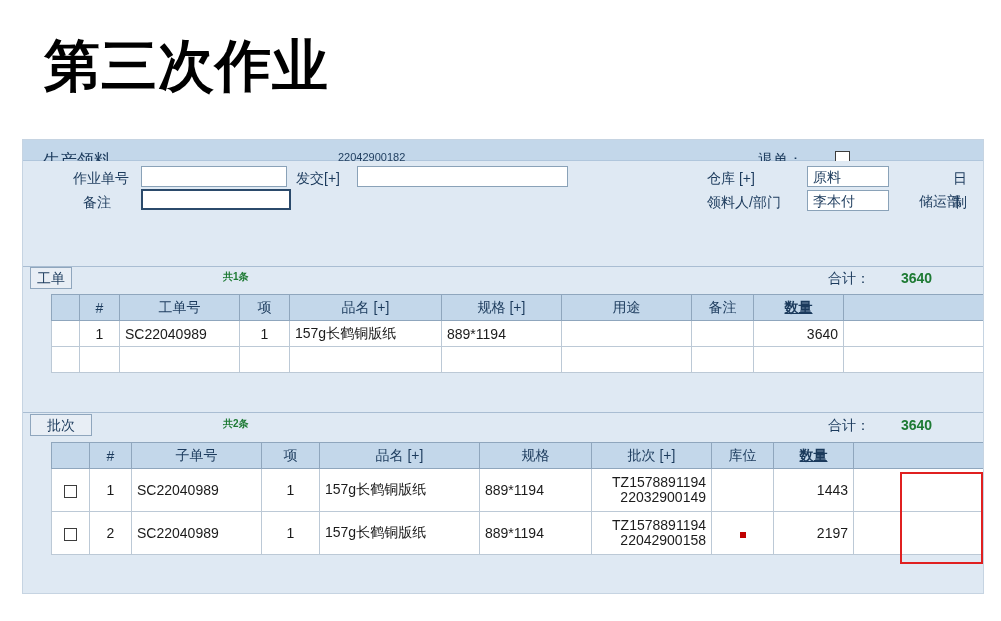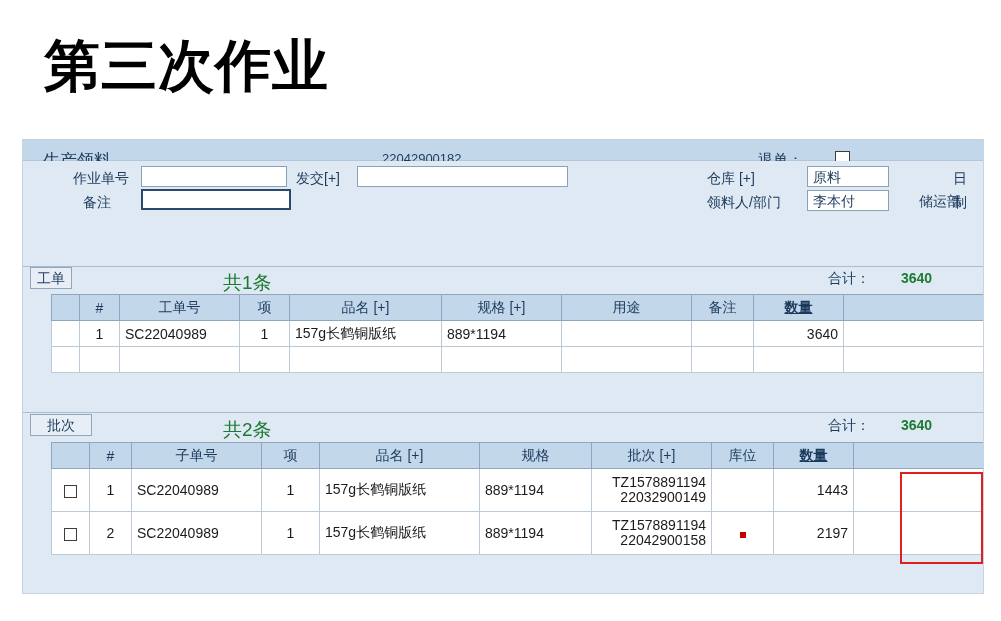--- a/index.html
+++ b/index.html
@@ -58,23 +58,22 @@
   .app-header .h-title {
     position: absolute;
     left: 20px; top: 9px;
     font-size: 17px;
     color: #1b3a5c;
     font-weight: normal;
   }
   .app-header .h-code {
     position: absolute;
     left: 315px; top: 11px;
-    font-size: 13px;
-    color: #1b3a5c;
-    margin-left: 44px;
+    font-size: 11px;
+    color: #1b3a5c;
   }
   .app-header .h-return-label {
     position: absolute;
     left: 735px; top: 11px;
     font-size: 15px;
     color: #1b3a5c;
   }
   .app-header .h-checkbox {
     position: absolute;
     left: 812px; top: 11px;
@@ -115,23 +114,23 @@
     position: absolute;
     background: #e8eef5;
     border: 1px solid #8fa6bd;
     font-size: 14px;
     color: #1b3a5c;
     padding: 2px 6px;
     line-height: 16px;
   }
   .sec-count {
     position: absolute;
-    font-size: 19px;
+    font-size: 10px;
     color: #1d7a33;
-    font-weight: normal;
+    font-weight: bold;
   }
   .sec-total-label {
     position: absolute;
     font-size: 14px;
     color: #1b3a5c;
   }
   .sec-total-val {
     position: absolute;
     font-size: 14px;
     color: #1d7a33;

